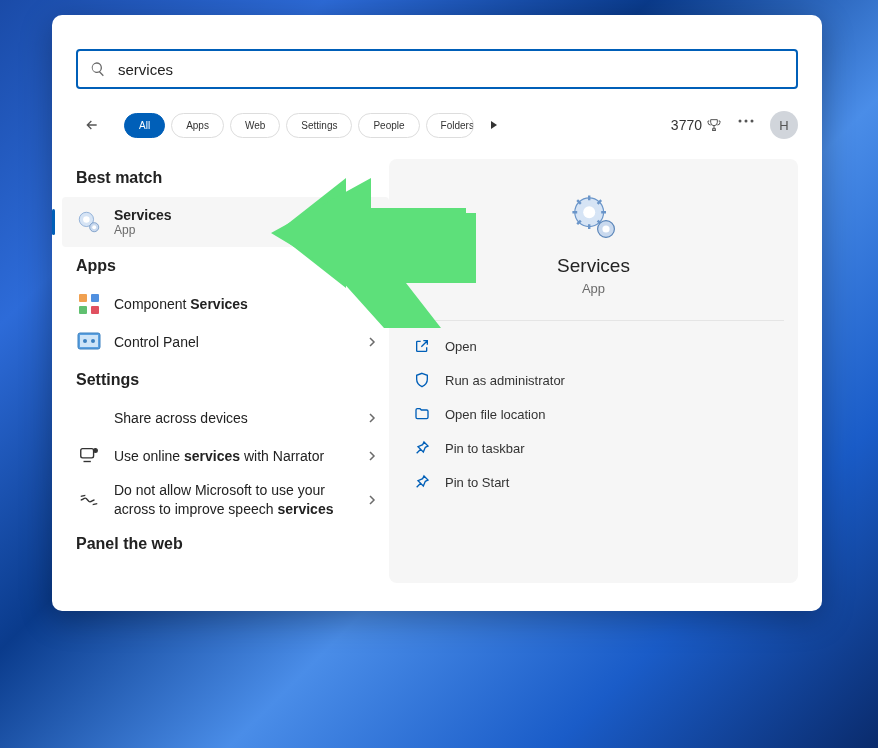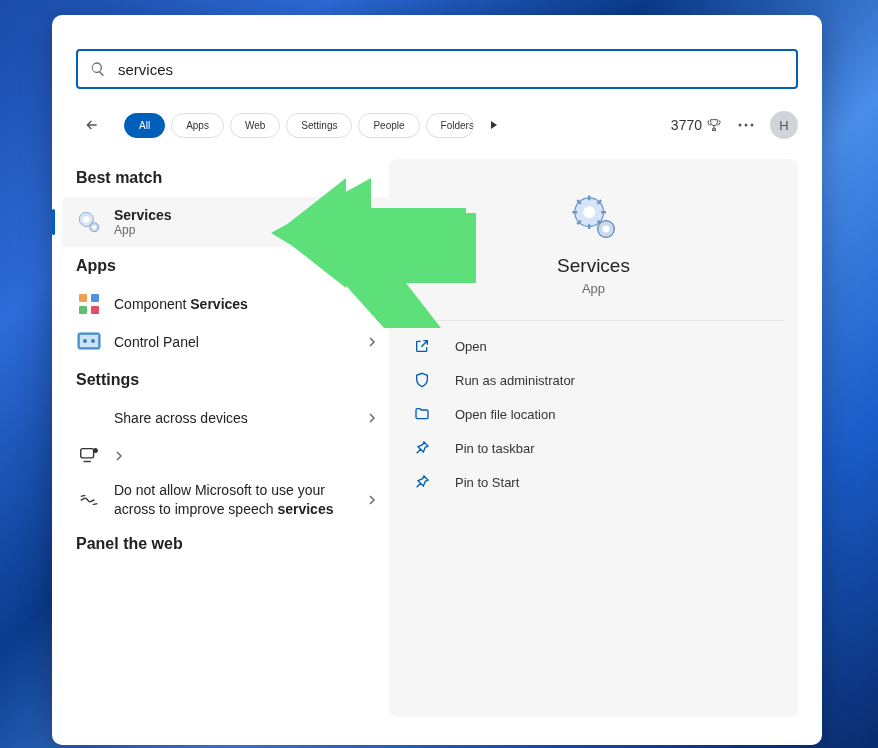--- a/index.html
+++ b/index.html
@@ -3,21 +3,21 @@
   <meta charset="utf-8">
   <style>
     * { box-sizing: border-box; margin: 0; padding: 0; font-family: "Segoe UI", sans-serif; }
     body {
       width: 878px; height: 748px;
       background: linear-gradient(135deg, #1a4ba8 0%, #2d6bd8 20%, #0a3b8c 40%, #4a8de8 60%, #1a5cc8 80%, #0a2b6c 100%);
       position: relative; overflow: hidden;
     }
     .search-panel {
       position: absolute; left: 52px; top: 15px;
-      width: 770px; height: 730px;
+      width: 770px; height: 596px;
       background: #fff; border-radius: 10px;
       box-shadow: 0 8px 32px rgba(0,0,0,0.3);
       display: flex; flex-direction: column;
     }
     .search-box {
       margin: 34px 24px 12px 24px;
       border: 2px solid #005fb8;
       border-radius: 4px;
       height: 40px; display: flex; align-items: center;
       padding: 0 12px; gap: 12px;
@@ -35,21 +35,21 @@
     }
     .filter-tab {
       padding: 6px 14px; border-radius: 16px; font-size: 10px; cursor: pointer;
       border: 1px solid #ddd; background: #fff; color: #333;
     }
     .filter-tab.active { background: #005fb8; color: #fff; border-color: #005fb8; }
     .scroll-more {
       width: 28px; height: 28px; display: flex; align-items: center; justify-content: center;
       cursor: pointer;
     }
-    .filter-right { margin-left: auto; display: flex; align-items: center; gap: 14px; }
+    .filter-right { margin-left: auto; display: flex; gap: 14px; }
     .points { font-size: 14px; color: #333; display: flex; align-items: center; gap: 4px; }
     .more-icon { width: 20px; height: 20px; display: flex; align-items: center; justify-content: center; cursor: pointer; }
     .avatar {
       width: 28px; height: 28px; border-radius: 14px; background: #d1d5db;
       display: flex; align-items: center; justify-content: center; font-size: 13px; color: #555;
     }
     
     .body-row { display: flex; flex: 1; min-height: 0; }
     .left-col { width: 337px; padding: 0 0 0 10px; overflow: hidden; }
     .right-col {
@@ -80,21 +80,21 @@
     .result-title { font-size: 14px; color: #222; }
     .result-title b { font-weight: 600; }
     .result-sub { font-size: 12px; color: #6b6b6b; }
     .chevron { color: #6b6b6b; flex-shrink: 0; }
     
     .detail-head { display: flex; flex-direction: column; align-items: center; padding: 18px 0 12px 0; border-bottom: 1px solid #e5e5e5; margin-bottom: 8px; }
     .detail-icon-lg { width: 48px; height: 48px; display: flex; align-items: center; justify-content: center; font-size: 40px; margin-bottom: 14px; }
     .detail-title { font-size: 19px; color: #222; margin-bottom: 4px; }
     .detail-type { font-size: 13px; color: #6b6b6b; margin-bottom: 12px; }
     .action-item {
-      display: flex; align-items: center; gap: 24px;
+      display: flex; align-items: center; gap: 14px;
       padding: 8px 10px; cursor: pointer; border-radius: 4px;
     }
     .action-icon { width: 18px; height: 18px; display: flex; align-items: center; justify-content: center; color: #005fb8; flex-shrink: 0; }
     .action-label { font-size: 13px; color: #333; }
     
     .arrow-overlay {
       position: absolute; left: 266px; top: 178px;
       width: 220px; height: 170px; pointer-events: none;
     }
   </style>
@@ -203,20 +203,21 @@
           </svg>
       </div>
       <div class="result-item">
         <div class="result-icon">
           <svg width="22" height="22" viewBox="0 0 24 24" fill="none" stroke="#333" stroke-width="1.5">
               <rect x="3" y="4" width="14" height="10" rx="2"></rect>
               <circle cx="19" cy="6" r="2" fill="#333"></circle>
               <path d="M6 18h8"></path>
             </svg>
         </div>
+        <div class="result-text result-title"><span>Use online </span><b>services</b><span> with Narrator</span></div>
         <svg class="chevron" width="10" height="10" viewBox="0 0 10 10">
             <path d="M3 1l4 4-4 4" fill="none" stroke="currentColor" stroke-width="1.5"></path>
           </svg>
       </div>
       <div class="result-item">
         <div class="result-icon">
           <svg width="22" height="22" viewBox="0 0 24 24" fill="none" stroke="#333" stroke-width="1.5">
               <path d="M3 12c2 0 3-2 5-2s3 4 5 4 3-2 5-2"></path>
               <path d="M3 8c2 0 3-1 5-1M16 17c2 0 3-1 5-1"></path>
             </svg>

